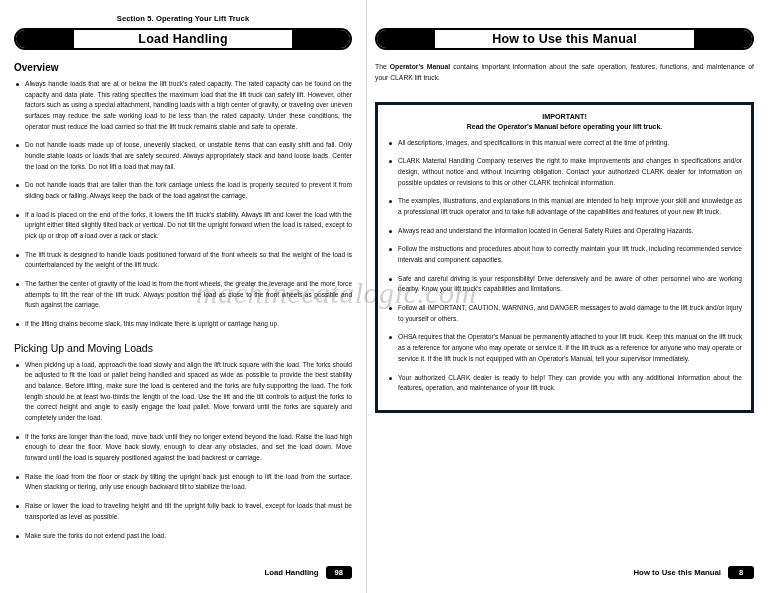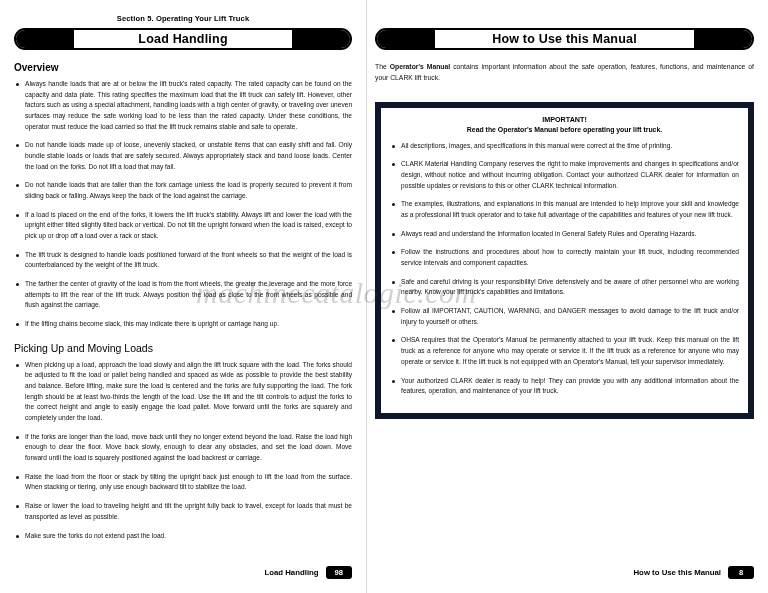--- a/index.html
+++ b/index.html
@@ -96,21 +96,21 @@
     border-radius: 50%;
   }
   .intro-para {
     font-size: 6.8px;
     line-height: 1.6;
     text-align: justify;
     margin: 0 0 10px 0;
     color: #111;
   }
   .important-box {
-    border: 6px solid #0f172a;
+    border: 3px solid #0f172a;
     padding: 7px 9px 8px 9px;
     margin-top: 18px;
   }
   .important-title {
     text-align: center;
     font-size: 7.2px;
     font-weight: bold;
     margin-bottom: 2px;
   }
   .important-sub {

